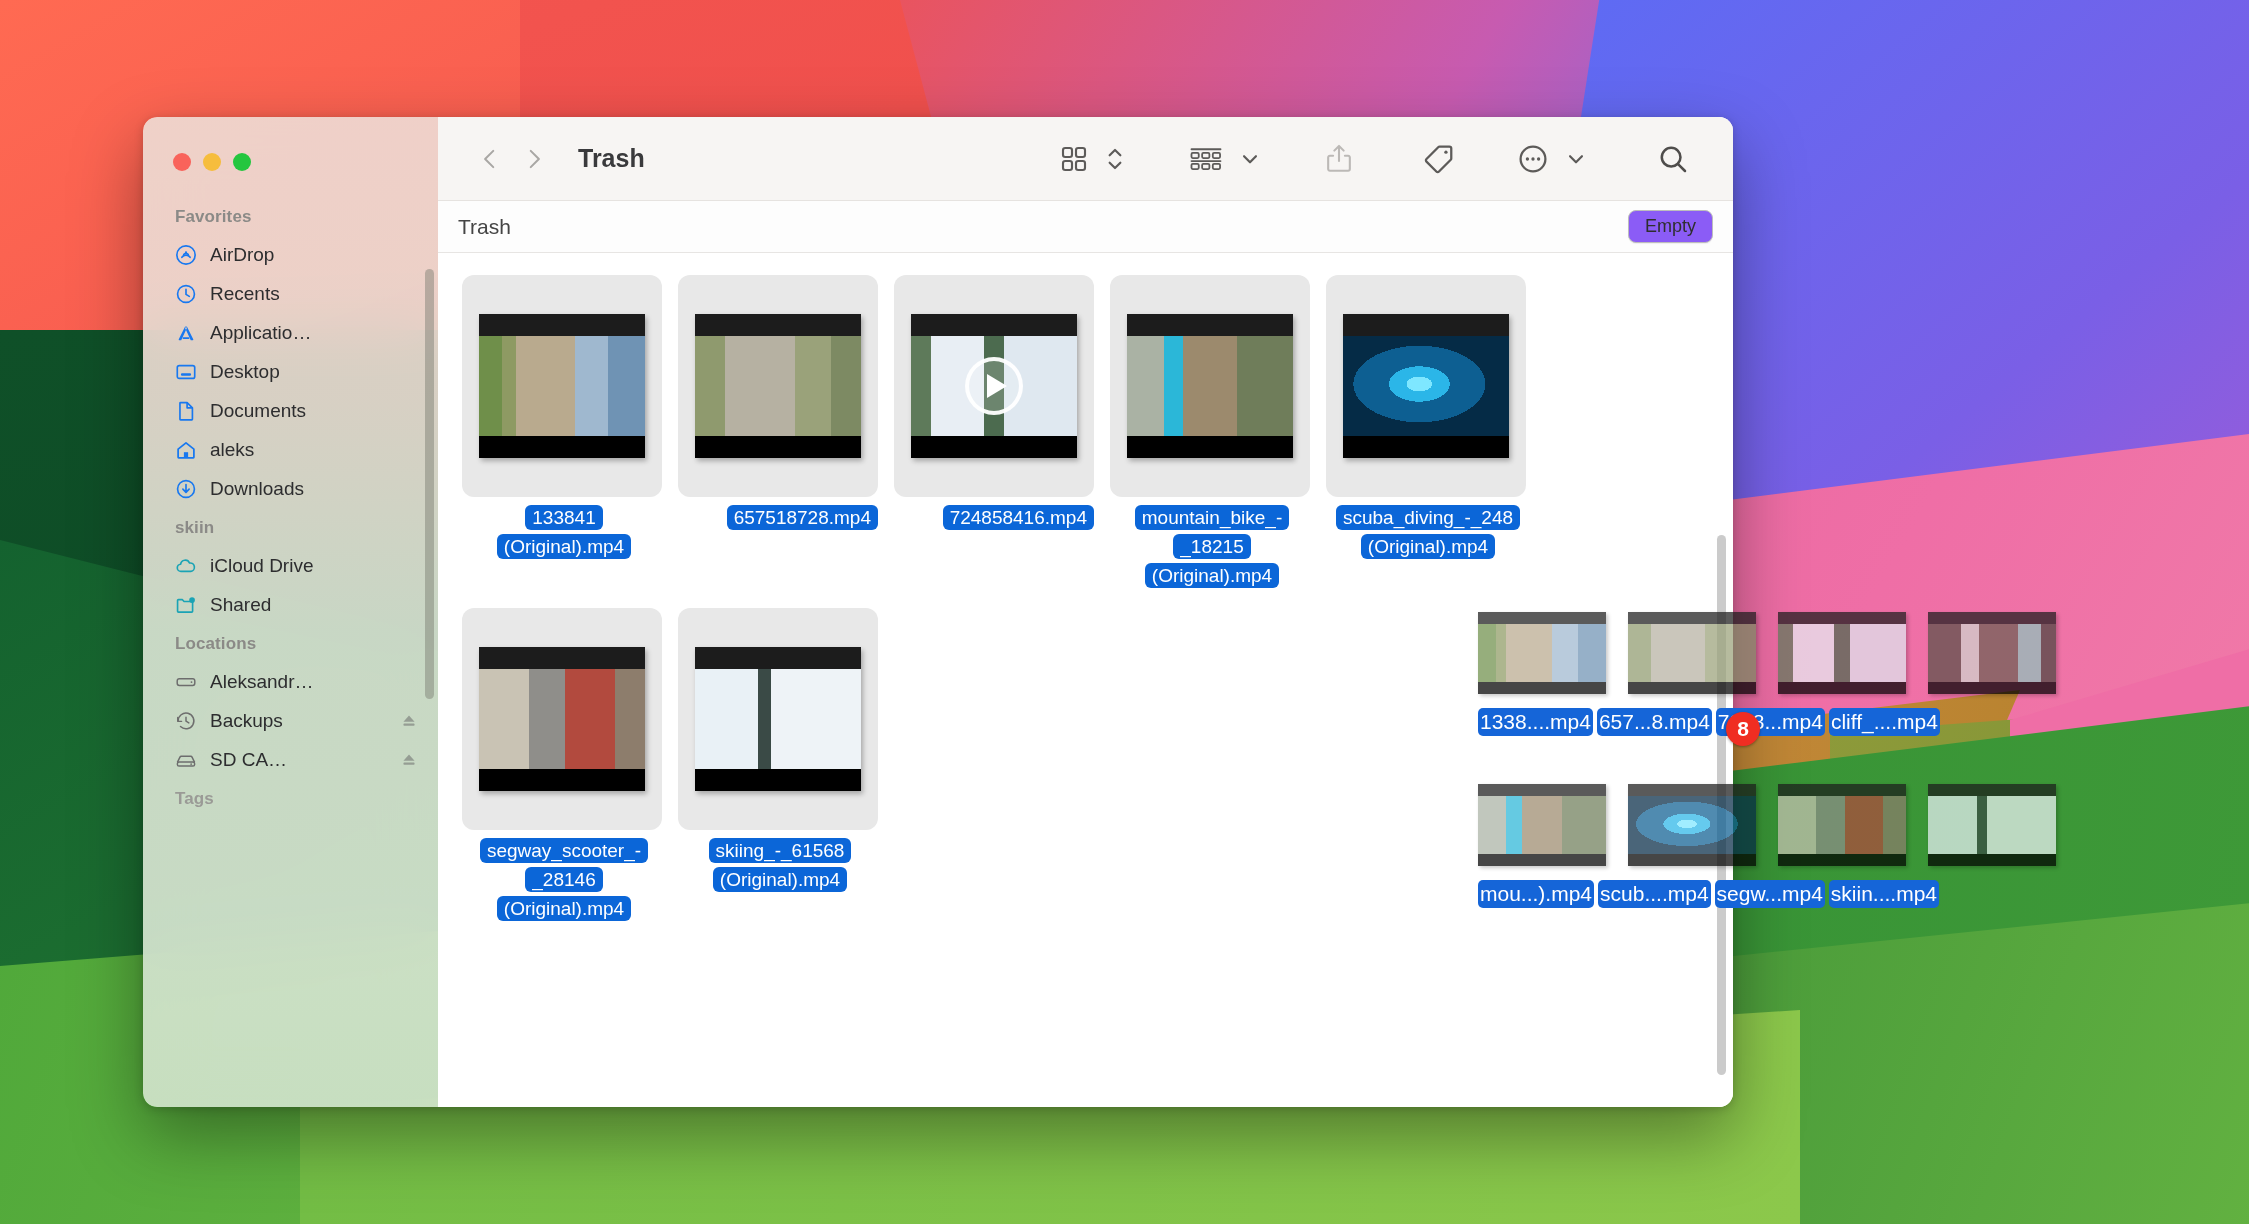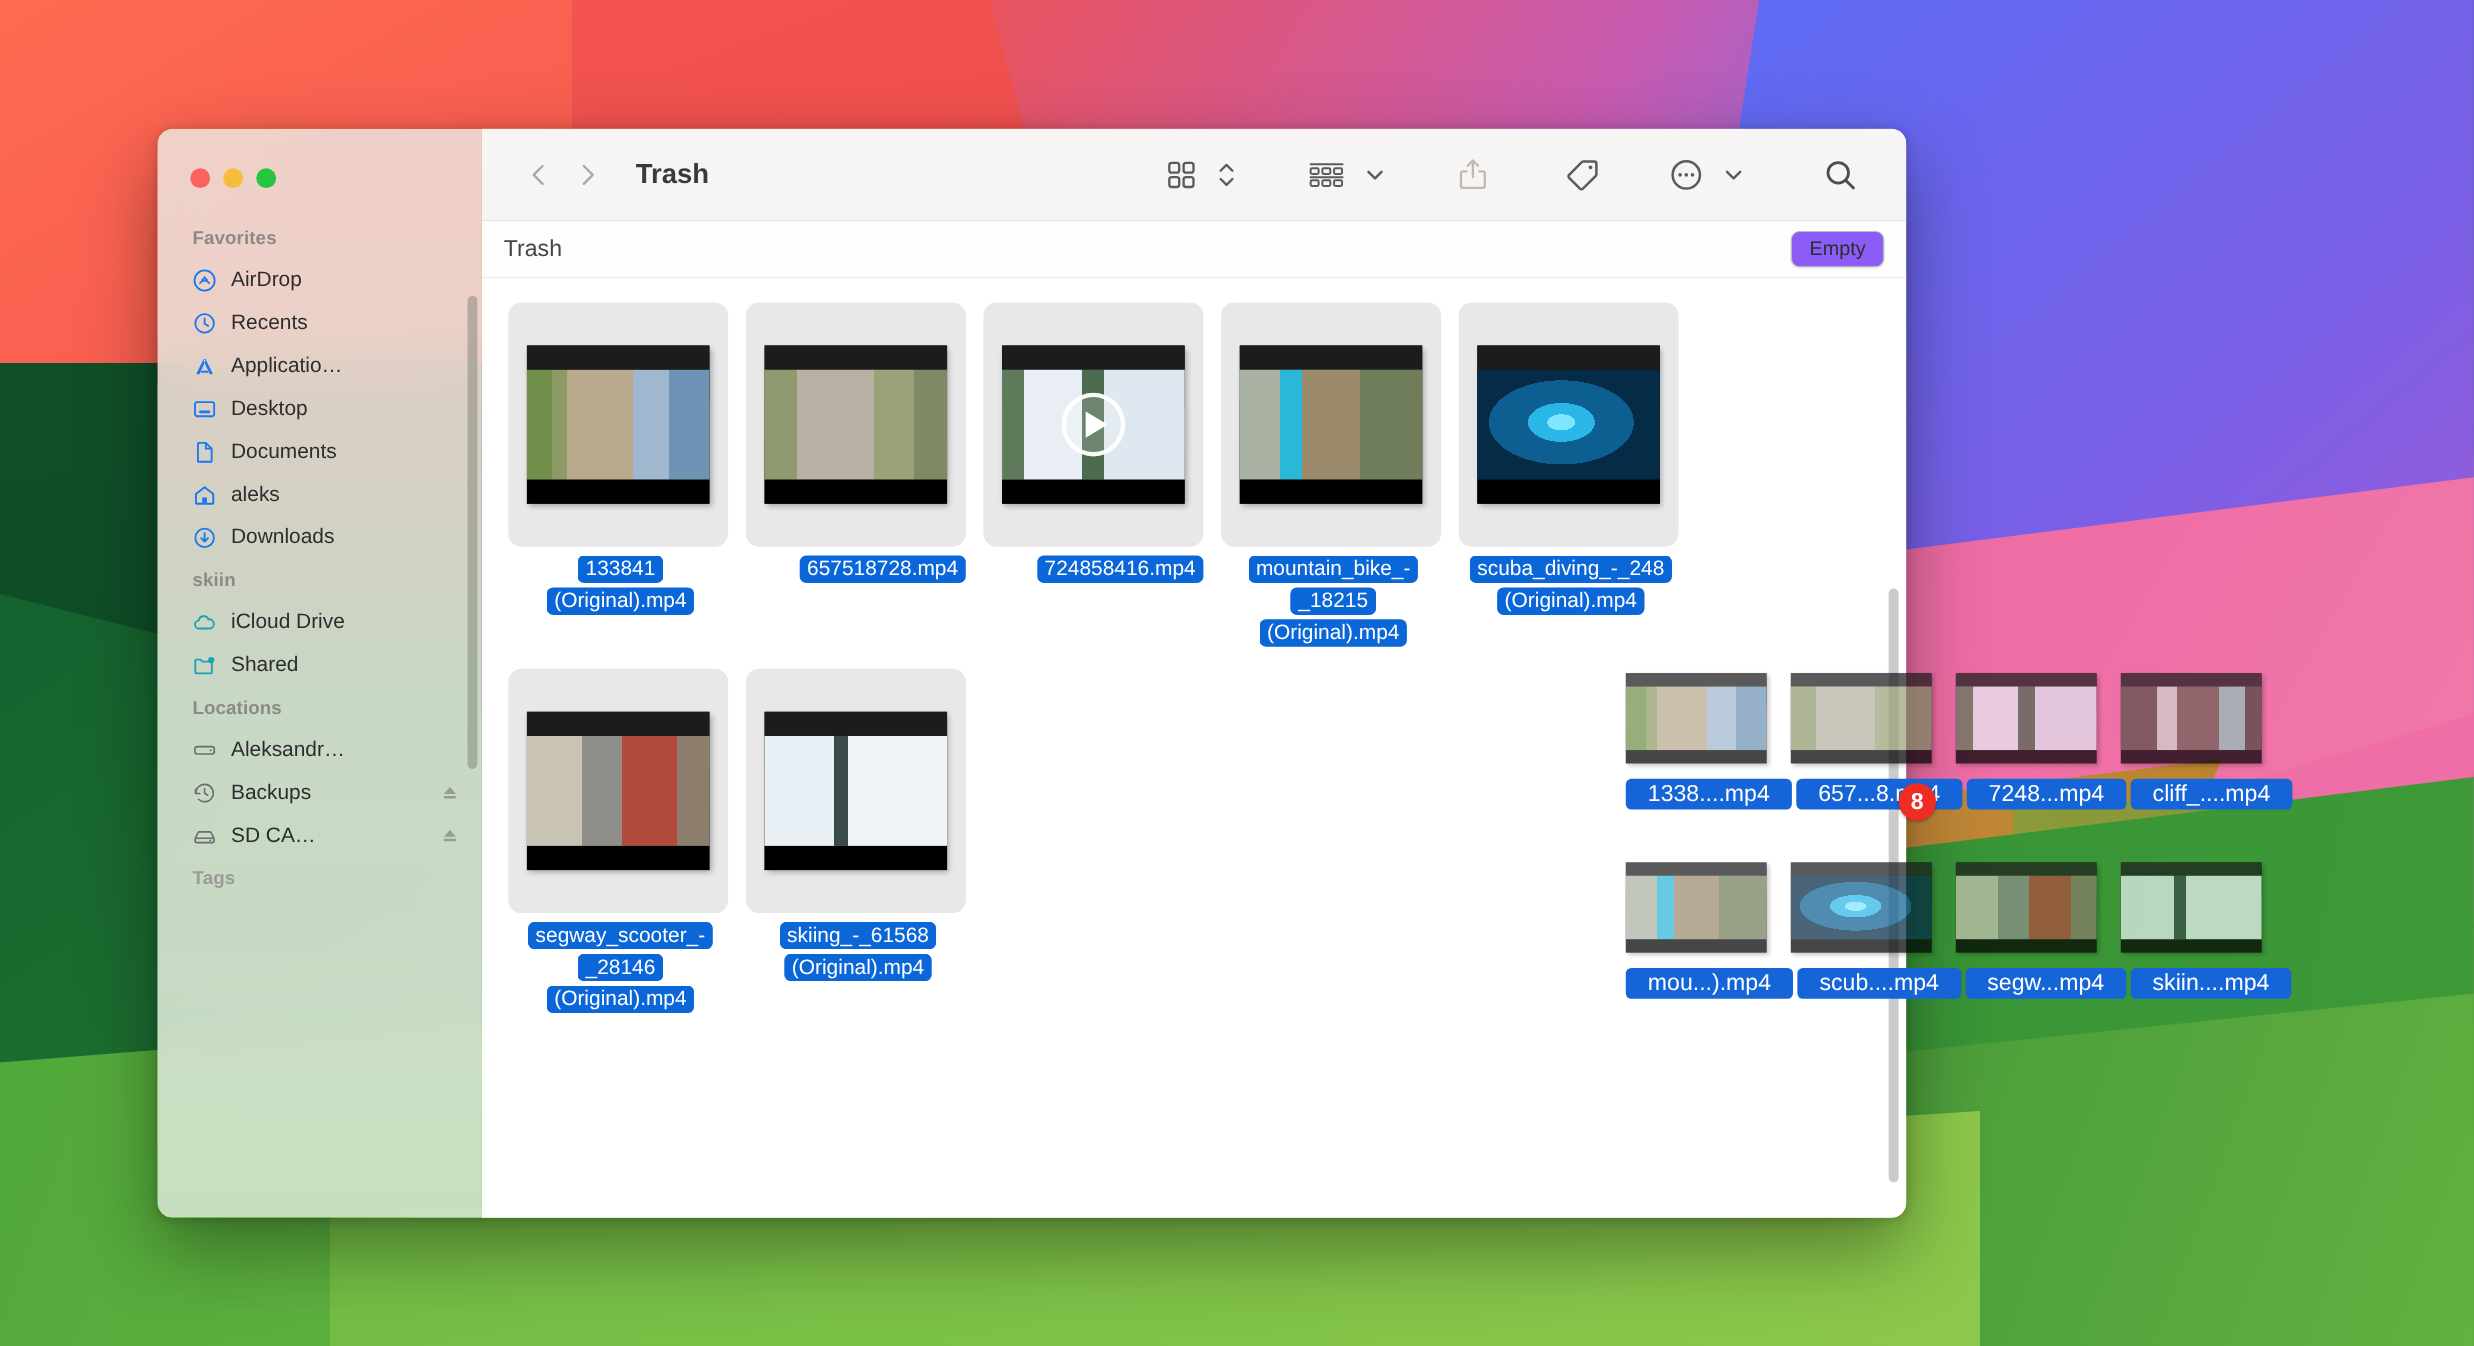--- a/index.html
+++ b/index.html
@@ -374,21 +374,21 @@
     display: flex;
     gap: 4px;
     margin-top: 14px;
     font-size: 21px;
     color: #fff;
     font-weight: 500;
   }
   .ghost-labels span {
     background: #1565d8;
     border-radius: 5px;
-    padding: 2px 20px;
+    padding: 2px 2px;
     white-space: nowrap;
   }
   #count-badge {
     position: absolute;
     left: 248px; top: 100px;
     width: 34px; height: 34px;
     border-radius: 50%;
     background: #f02d22;
     color: #fff;
     font-size: 21px;

